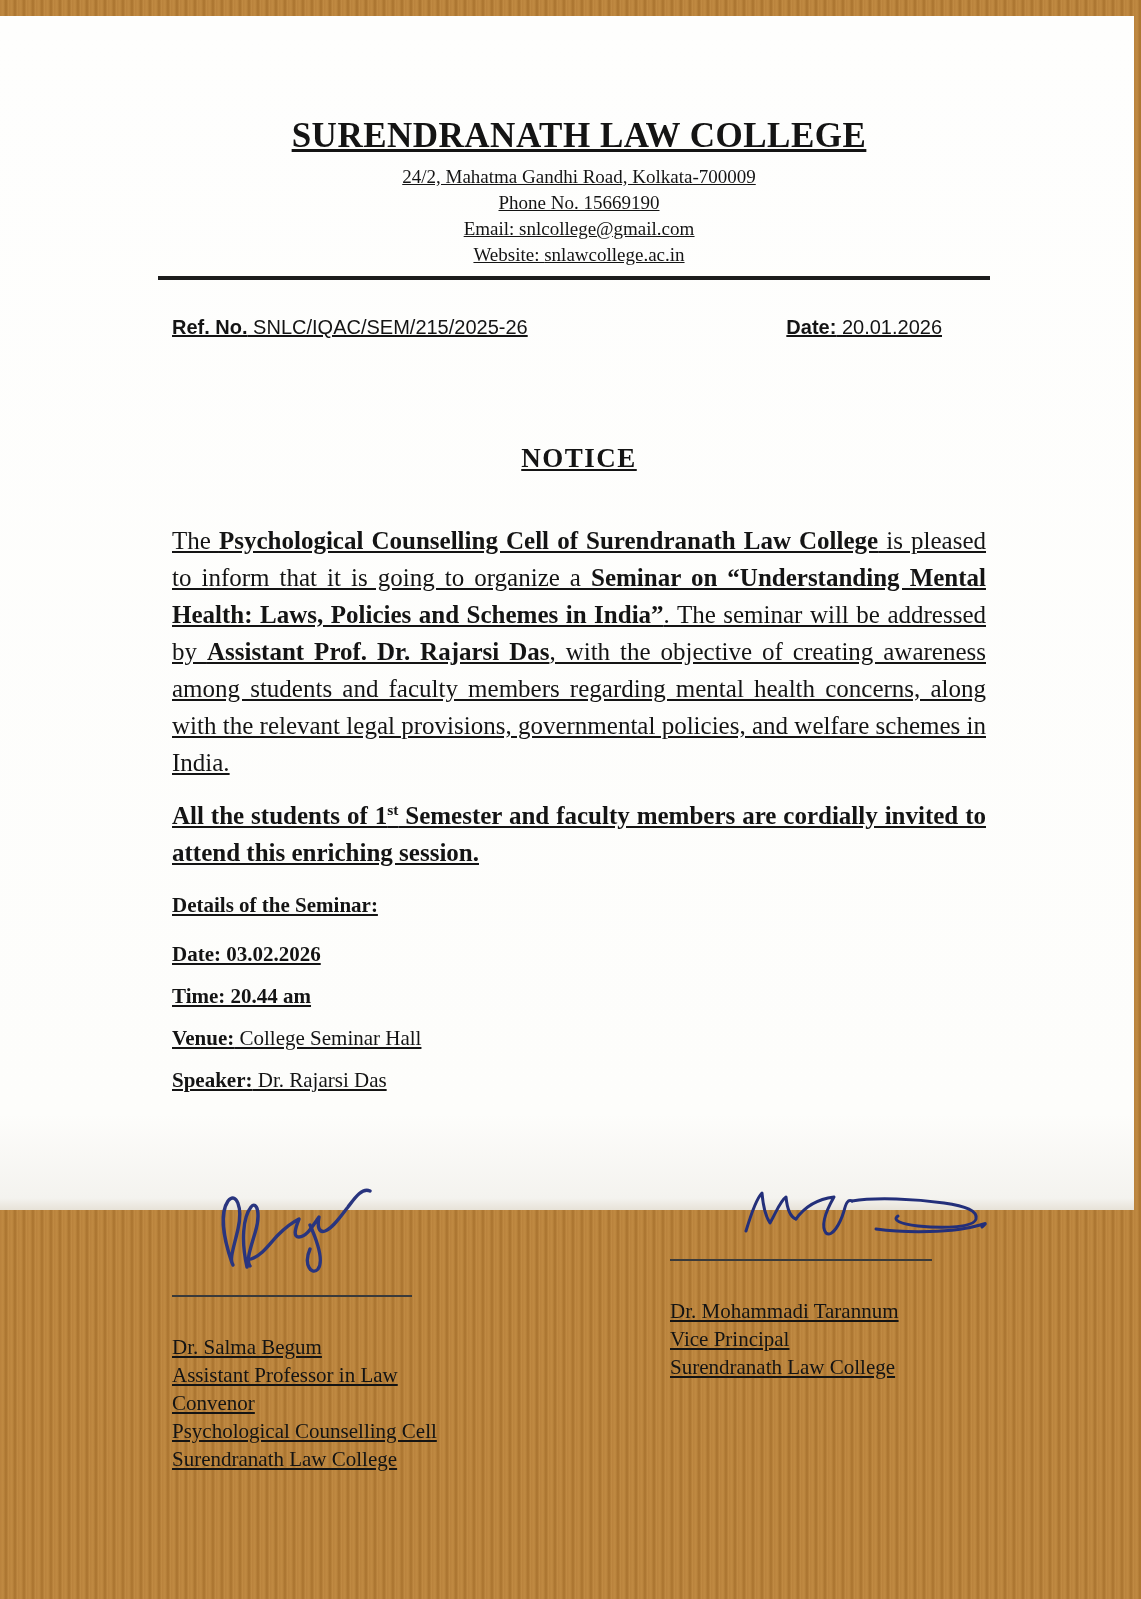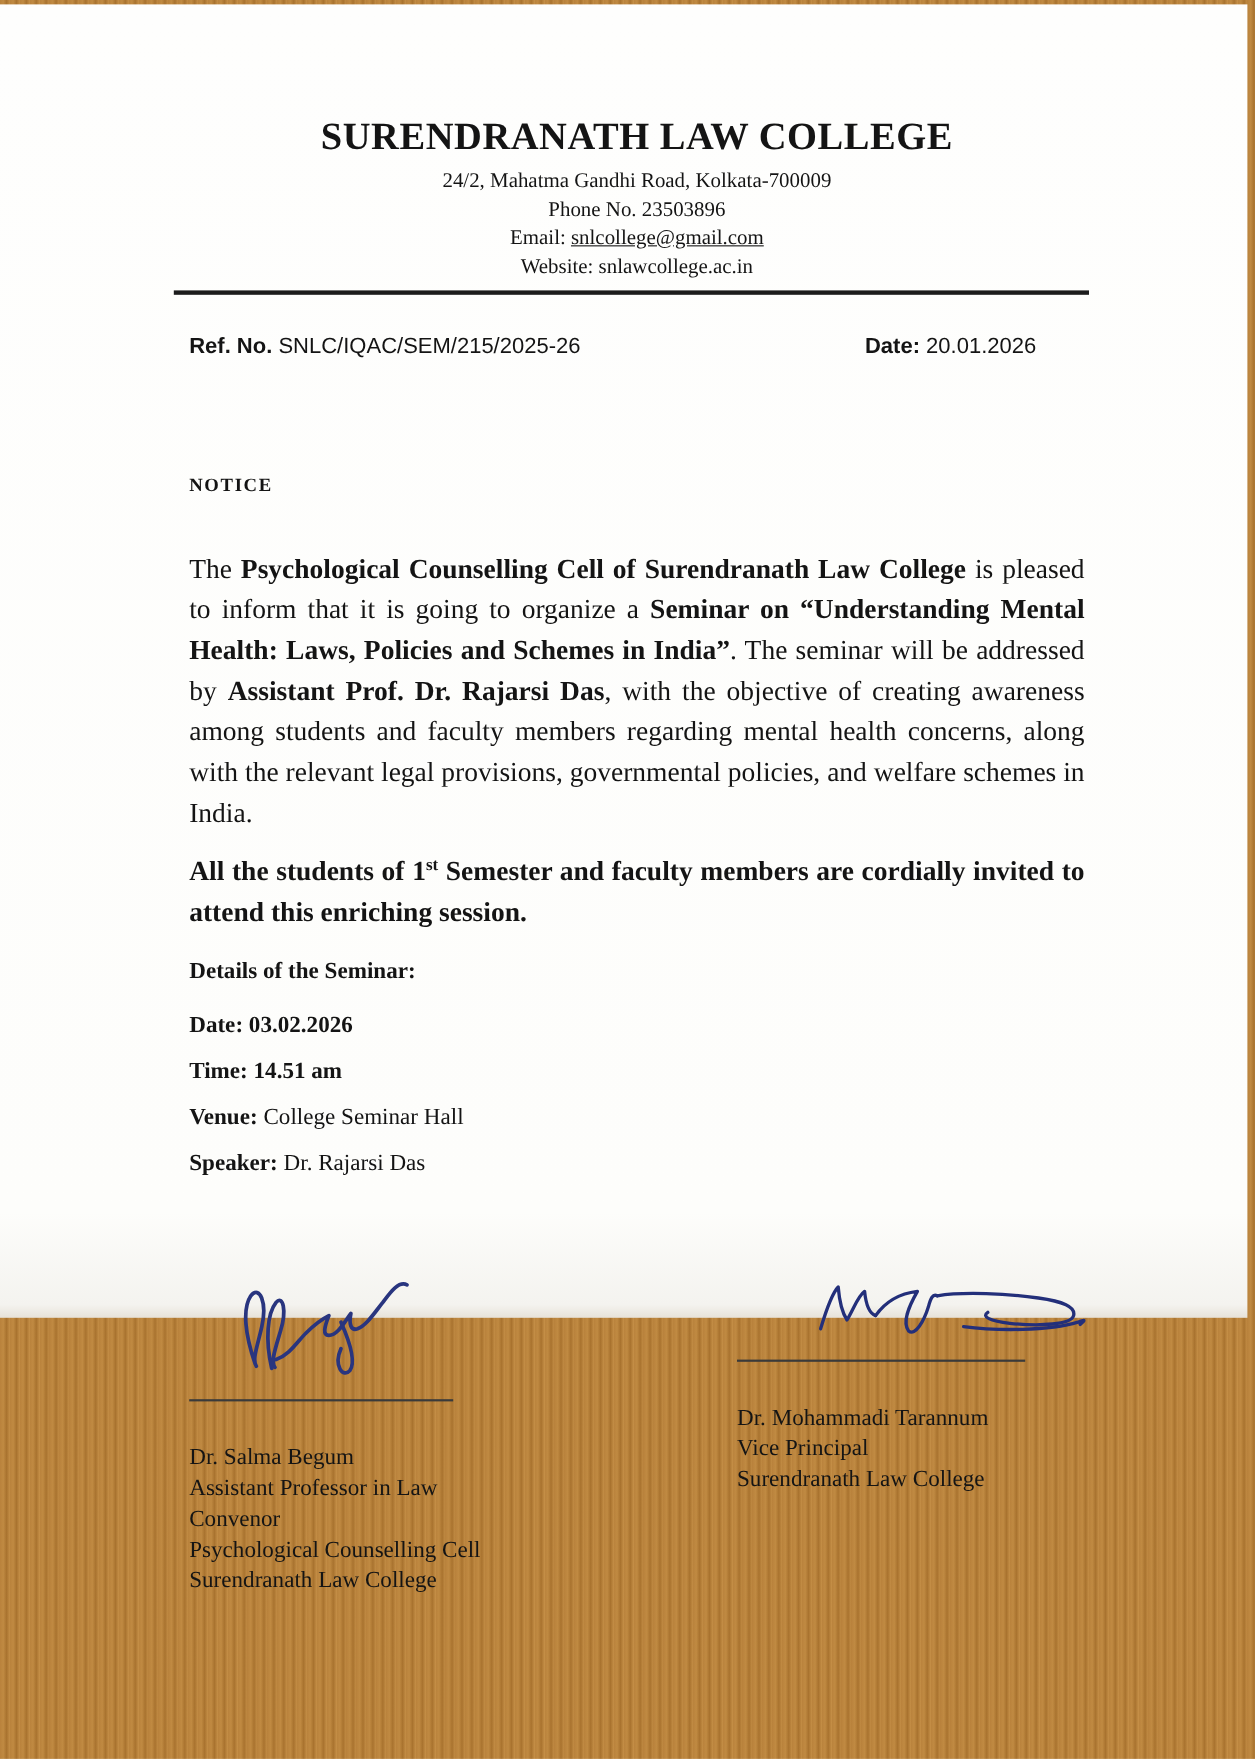--- a/index.html
+++ b/index.html
@@ -7,24 +7,25 @@
     width: 1141px; height: 1599px;
     position: relative;
     font-family: "Liberation Serif", serif;
     background:
       repeating-linear-gradient(90deg,
         #b9823c 0px, #c08a42 3px, #a9732f 6px, #c48e46 9px);
     overflow: hidden;
   }
 
   .paper {
-    position: absolute; left: 0; top: 4px;
+    position: absolute; left: 0; top: 16px;
     width: 1134px; height: 1194px;
     background: linear-gradient(180deg, #fefefd 0%, #fdfdfb 92%, #f4f3ef 99%, #e7e2d8 100%);
     color: #141414;
+    text-decoration: underline;
   }
 
   .content { padding: 0 148px 0 172px; }
 
   
   .letterhead { text-align: center; padding-top: 100px; }
   .college-name {
     margin: 0 0 8px 0;
     font-size: 35px; font-weight: bold; letter-spacing: 0.5px;
     font-family: "Liberation Serif", serif;
@@ -41,22 +42,22 @@
     margin-top: 36px;
     display: flex; justify-content: space-between;
     font-family: "Liberation Sans", sans-serif;
     font-size: 20px;
   }
   .meta-row .b { font-weight: bold; }
   .meta-date { padding-right: 44px; }
 
   
   .notice-title {
-    margin: 104px 0 0 0; 
-    font-size: 17px; font-weight: bold; letter-spacing: 1.5px;
+    margin: 104px 0 0 0; text-align: center;
+    font-size: 27px; font-weight: bold; letter-spacing: 1.5px;
   }
   .body-p {
     margin: 48px 0 0 0;
     font-size: 25px; line-height: 37px;
     text-align: justify;
   }
   .body-p.second { margin-top: 16px; }
   .b { font-weight: bold; }
   .sup { vertical-align: super; font-size: 0.62em; line-height: 0; }
 
@@ -81,39 +82,39 @@
 </style>
 </head>
 <body>
 
 <div class="paper">
   <div class="content">
 
     <div class="letterhead">
       <h1 class="college-name">SURENDRANATH LAW COLLEGE</h1>
       <div class="addr-line">24/2, Mahatma Gandhi Road, Kolkata-700009</div>
-      <div class="addr-line">Phone No. 23503896</div>
+      <div class="addr-line">Phone No. 15669190</div>
       <div class="addr-line"><span>Email: </span><span class="u">snlcollege@gmail.com</span></div>
       <div class="addr-line"><span>Website: </span><span>snlawcollege.ac.in</span></div>
       <div class="head-rule"></div>
     </div>
 
     <div class="meta-row">
       <div class="meta-ref"><span class="b">Ref. No.</span><span> SNLC/IQAC/SEM/215/2025-26</span></div>
       <div class="meta-date"><span class="b">Date:</span><span> 20.01.2026</span></div>
     </div>
 
     <h2 class="notice-title">NOTICE</h2>
 
     <p class="body-p"><span>The </span><span class="b">Psychological Counselling Cell of Surendranath Law College</span><span> is pleased to inform that it is going to organize a </span><span class="b">Seminar on “Understanding Mental Health: Laws, Policies and Schemes in India”</span><span>. The seminar will be addressed by </span><span class="b">Assistant Prof. Dr. Rajarsi Das</span><span>, with the objective of creating awareness among students and faculty members regarding mental health concerns, along with the relevant legal provisions, governmental policies, and welfare schemes in India.</span></p>
     <p class="body-p second"><span class="b">All the students of 1</span><span class="b sup">st</span><span class="b"> Semester and faculty members are cordially invited to attend this enriching session.</span></p>
 
     <p class="details-head"><span class="b">Details of the Seminar:</span></p>
     <p class="detail-line first"><span class="b">Date: 03.02.2026</span></p>
-    <p class="detail-line"><span class="b">Time: 14.51 am</span></p>
+    <p class="detail-line"><span class="b">Time: 20.44 am</span></p>
     <p class="detail-line"><span class="b">Venue:</span><span> College Seminar Hall</span></p>
     <p class="detail-line speaker"><span class="b">Speaker:</span><span> Dr. Rajarsi Das</span></p>
 
     <div class="sig-row">
 
       <div class="sig-col left">
         <svg class="sig-img left-ink" width="210" height="100" viewBox="0 0 210 100" fill="none">
           <g stroke="#29357f" stroke-width="3.4" stroke-linecap="round" stroke-linejoin="round" fill="none">
             <path d="M38,84 C29,58 26,34 34,22 C42,12 49,28 44,50 C40,68 35,80 39,86"></path>
             <path d="M53,88 C47,62 49,38 57,28 C63,21 67,35 61,54 C56,71 52,82 56,87"></path>

